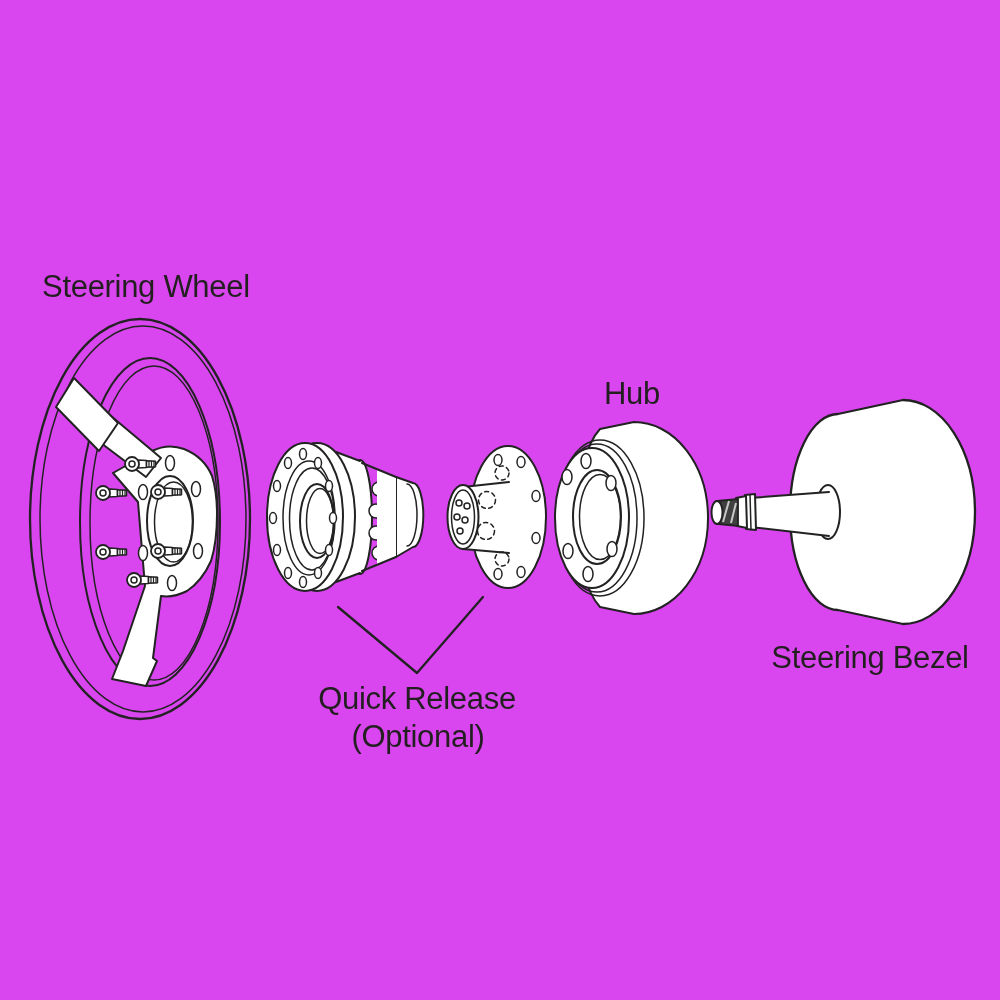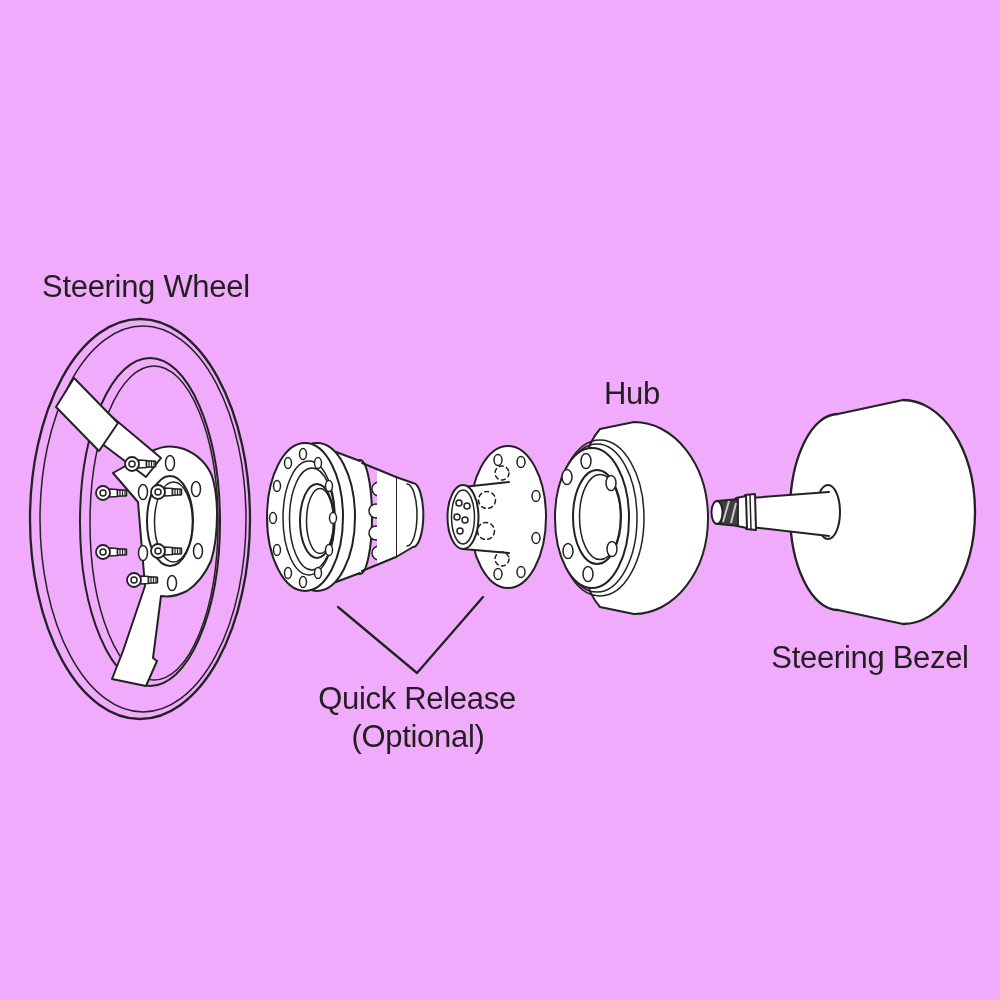--- a/index.html
+++ b/index.html
@@ -1,17 +1,17 @@
 <!DOCTYPE html>
 <html><head>
 <meta charset="utf-8">
 <style>
   html,body{margin:0;padding:0;background:#ffffff;}
   .stage{
-    position:relative;width:1000px;height:1000px;background:#f0abfc;overflow:hidden;
+    position:relative;width:1000px;height:1000px;background:#d946ef;overflow:hidden;
     font-family:"Liberation Sans","DejaVu Sans",sans-serif;
   }
   svg{display:block;}
   .ln{fill:none;stroke:#222222;stroke-width:2;stroke-linecap:round;stroke-linejoin:round;}
   .lnw{fill:#ffffff;stroke:#222222;stroke-width:2;stroke-linecap:round;stroke-linejoin:round;}
   .fw{fill:#ffffff;stroke:none;}
   .thin{stroke-width:1.5;}
   .thick{stroke-width:2.3;}
   .dash{stroke-dasharray:4 3.5;}
   .lbl{fill:#231f20;font-size:31px;letter-spacing:-0.3px;}

